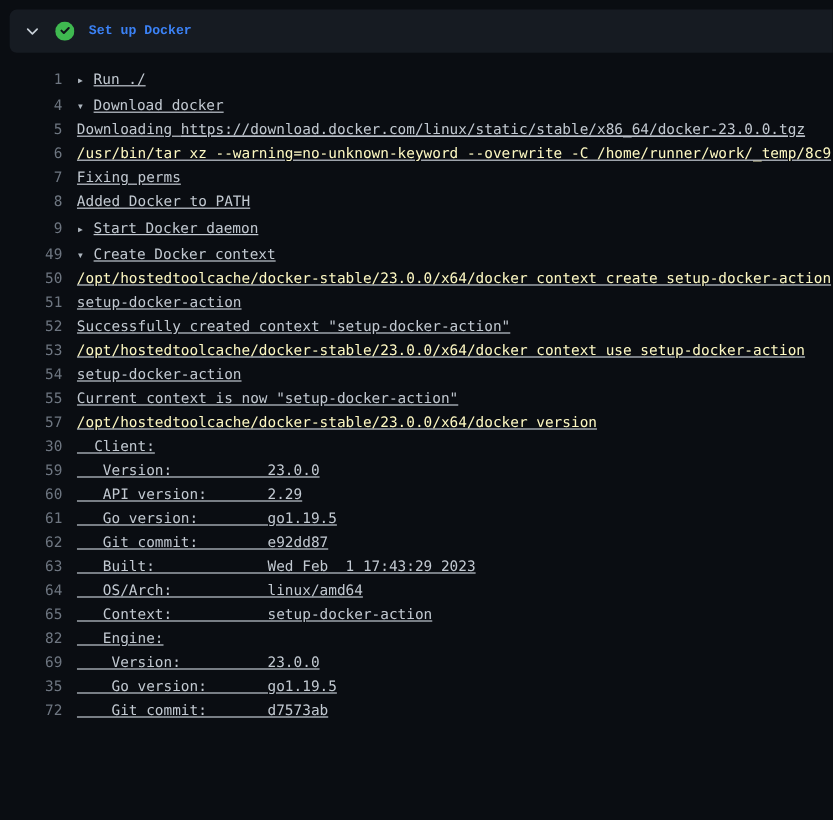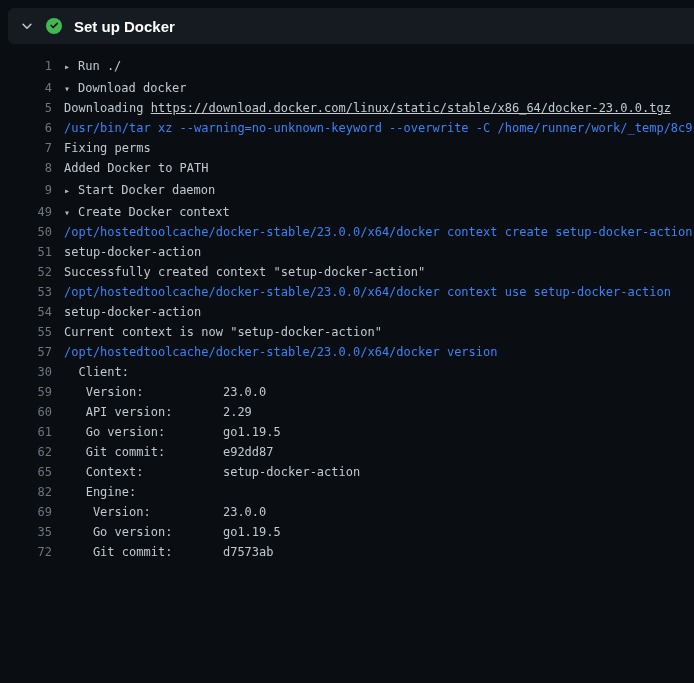--- a/index.html
+++ b/index.html
@@ -14,23 +14,23 @@
     height:36px;
     background:#161b22;
     border-radius:6px 0 0 6px;
     display:flex; align-items:center;
     gap:12px;
     padding:0 12px;
     cursor:pointer;
   }
   .chevron, .status-icon { display:flex; align-items:center; flex:none; }
   .step-title {
-    color:#ffffff;
-    font-family:Liberation Sans, sans-serif;
-    font-size:15px; font-weight:600;
+    color:#3b82f6;
+    font-family:Liberation Mono, monospace;
+    font-size:11px; font-weight:600;
   }
   .log { padding-top:10px; }
   .log-line {
     height:20px; line-height:20px;
     display:flex;
     font-size:12px;
     color:#c2c9d1;
   }
   .log-line.group { margin-top:2px; cursor:pointer; }
   .line-num {
@@ -38,29 +38,30 @@
     text-align:right;
     color:#6e7681;
     cursor:pointer;
     user-select:none;
   }
   .line-content {
     white-space:pre;
     margin-left:12px;
     overflow:hidden;
     flex:1;
+    text-decoration:underline;
   }
   .arrow {
     display:inline-block;
     width:14px;
     color:#aeb6bf;
     font-size:10px;
     cursor:pointer;
   }
-  .cmd { color:#3b82f6; }
+  .cmd { color:#fef9c3; }
   .log-link { text-decoration:underline; cursor:pointer; }
 </style>
 </head>
 <body>
 
 <div>
 
   <div class="step-header">
     <span class="chevron">
       <svg width="14" height="14" viewBox="0 0 16 16" aria-hidden="true">
@@ -151,20 +152,28 @@
       </div>
       <div class="log-line">
         <span class="line-num">61</span>
         <span class="line-content"><span class="">   Go version:        go1.19.5</span></span>
       </div>
       <div class="log-line">
         <span class="line-num">62</span>
         <span class="line-content"><span class="">   Git commit:        e92dd87</span></span>
       </div>
       <div class="log-line">
+        <span class="line-num">63</span>
+        <span class="line-content"><span class="">   Built:             Wed Feb  1 17:43:29 2023</span></span>
+      </div>
+      <div class="log-line">
+        <span class="line-num">64</span>
+        <span class="line-content"><span class="">   OS/Arch:           linux/amd64</span></span>
+      </div>
+      <div class="log-line">
         <span class="line-num">65</span>
         <span class="line-content"><span class="">   Context:           setup-docker-action</span></span>
       </div>
       <div class="log-line">
         <span class="line-num">82</span>
         <span class="line-content"><span class="">   Engine:</span></span>
       </div>
       <div class="log-line">
         <span class="line-num">69</span>
         <span class="line-content"><span class="">    Version:          23.0.0</span></span>

